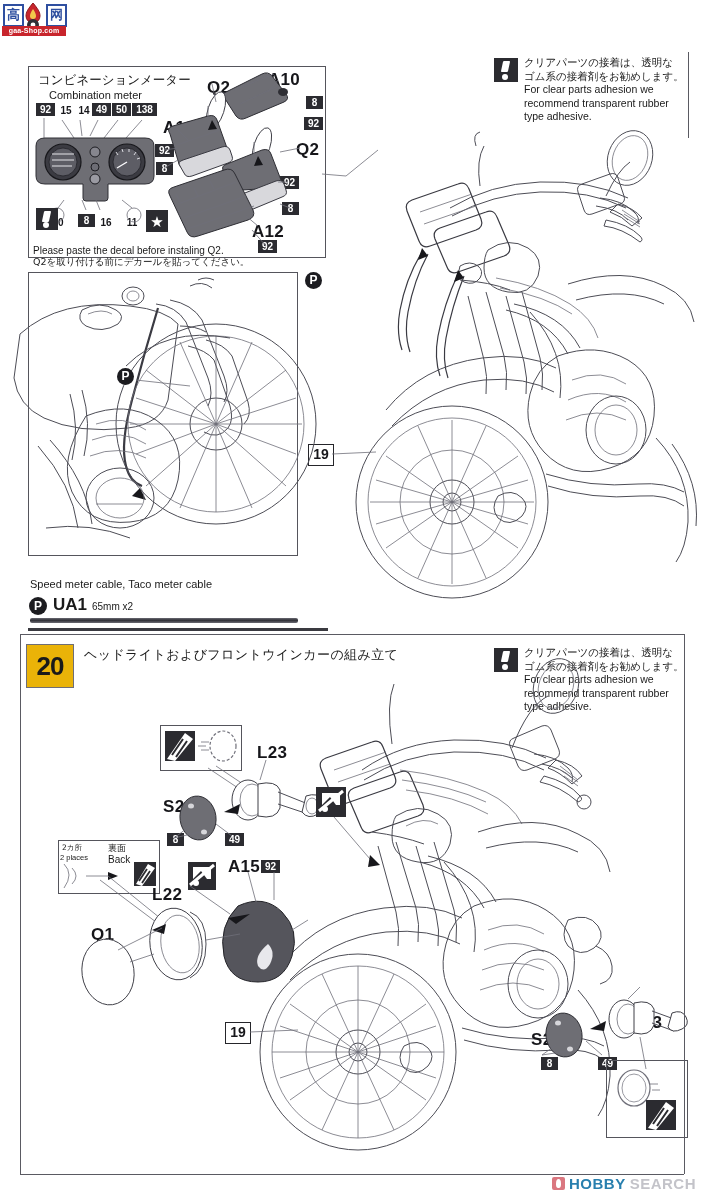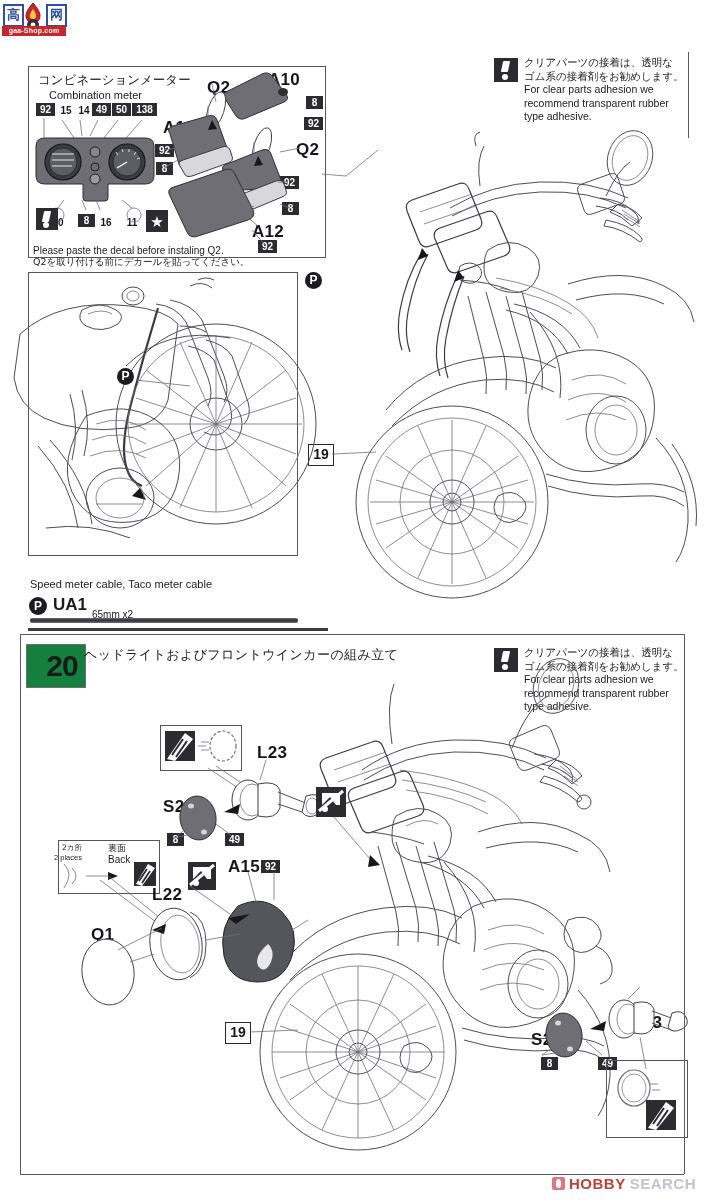--- a/index.html
+++ b/index.html
@@ -23,22 +23,22 @@
   .logo .ch2{left:44px;}
   .logo .flame{position:absolute;left:20px;top:0px;width:22px;height:26px;}
   .logo .gear{position:absolute;left:18px;top:14px;width:26px;height:17px;}
   .logo .sub{position:absolute;left:0px;top:24px;width:64px;height:10px;background:#c8252c;
              color:#fff;font-size:7px;line-height:10px;text-align:center;letter-spacing:.2px;
              font-weight:bold;}
 
   
   .step-title-jp{font-size:13px;letter-spacing:.4px;}
   .step-title-en{font-size:12.5px;letter-spacing:.3px;}
-  .step-num-box{border:1.5px solid #6e6e76;background:#15803d;display:flex;align-items:center;
-                justify-content:center;font-size:30px;font-weight:bold;letter-spacing:-1px;padding-left:12px;}
+  .step-num-box{border:1.5px solid #6e6e76;background:#eab308;display:flex;align-items:center;
+                justify-content:center;font-size:26px;font-weight:bold;letter-spacing:-1px;}
 
   
   .frame{position:absolute;border:1.4px solid #55555c;background:transparent;}
   .frame-thin{position:absolute;border:1px solid #55555c;background:transparent;}
 
   
   .chip{position:absolute;background:#2b2b30;color:#fff;font-weight:bold;
         font-size:10px;line-height:13px;text-align:center;height:13px;min-width:13px;padding:0 1.5px;
         font-family:"Liberation Sans",sans-serif;}
   .chip.plain{position:absolute;background:transparent;color:#16161a;font-weight:bold;font-size:10px;}
@@ -74,21 +74,21 @@
   
   .hr-thick{position:absolute;height:3px;background:#3a3a40;}
   .hr-thin{position:absolute;height:1px;background:#5a5a62;}
   .vr-thin{position:absolute;width:1px;background:#5a5a62;}
 
   
   .hs{position:absolute;right:8px;bottom:8px;display:flex;align-items:center;gap:4px;opacity:.85;}
   .hs .mark{width:13px;height:13px;background:#d4606a;border-radius:2px;position:relative;}
   .hs .mark:after{content:"";position:absolute;left:4px;top:2px;width:5px;height:9px;background:#fff;
                   border-radius:60% 60% 50% 50%;}
-  .hs .t1{color:#b91c1c;font-size:15px;font-weight:bold;letter-spacing:.5px;}
+  .hs .t1{color:#0369a1;font-size:15px;font-weight:bold;letter-spacing:.5px;}
   .hs .t2{color:#b9b9c0;font-size:15px;font-weight:bold;letter-spacing:.5px;}
 
   
   .cable{position:absolute;height:5px;background:linear-gradient(#6b6b73,#2f2f36 45%,#6b6b73);
          border-radius:2px;}
 
   
   svg.art{position:absolute;overflow:visible;}
   svg.art path,svg.art line,svg.art circle,svg.art ellipse,svg.art polyline,svg.art polygon{
     vector-effect:non-scaling-stroke;
@@ -376,21 +376,21 @@
     <path class="ln" d="M40 120 q10 34 2 66 M52 116 q10 34 2 66"></path>
   </svg>
   <div class="pmark" style="left:117px;top:368px;">P</div>
   <svg class="art" style="left:134px;top:374px;width:70px;height:16px;" viewBox="0 0 70 16">
     <path class="lnl" d="M2 6 L56 12"></path>
   </svg>
 
   <div class="abs" style="left:30px;top:578px;font-size:11px;">Speed meter cable, Taco meter cable</div>
   <div class="pmark" style="left:29px;top:597px;width:18px;height:18px;line-height:18px;">P</div>
   <div class="abs" style="left:53px;top:595px;font-size:17px;font-weight:bold;">UA1</div>
-  <div class="abs" style="left:92px;top:601px;font-size:10px;margin-top:8px;">65mm x2</div>
+  <div class="abs" style="left:92px;top:601px;font-size:10px;">65mm x2</div>
   <div class="cable" style="left:30px;top:618px;width:268px;"></div>
 
   <div class="hr-thick" style="left:28px;top:628px;width:300px;"></div>
   <div class="hr-thin" style="left:20px;top:634px;width:664px;"></div>
   <div class="vr-thin" style="left:20px;top:634px;height:540px;"></div>
 
   <div class="step-num-box abs" style="left:26px;top:644px;width:46px;height:42px;">20</div>
   <div class="abs" style="left:84px;top:646px;width:420px;">
     <div class="step-title-jp jp">ヘッドライトおよびフロントウインカーの組み立て</div>
   </div>
@@ -529,21 +529,21 @@
       <circle cx="9" cy="22" r="3" fill="#ffffff"></circle>
     </svg>
   </div>
   <svg class="art" style="left:330px;top:815px;width:70px;height:60px;" viewBox="0 0 70 60">
     <path class="lnl" d="M4 2 L40 44"></path>
     <path class="arrow" d="M40 40 l10 10 l-12 2 z"></path>
   </svg>
 
   <div class="frame-thin" style="left:58px;top:840px;width:100px;height:52px;"></div>
   <div class="abs jp" style="left:62px;top:843px;font-size:7.5px;">2カ所</div>
-  <div class="abs" style="left:54px;top:853px;font-size:7.5px;">2 places</div>
+  <div class="abs" style="left:60px;top:853px;font-size:7.5px;">2 places</div>
   <div class="abs jp" style="left:108px;top:842px;font-size:9px;">裏面</div>
   <div class="abs" style="left:108px;top:854px;font-size:10px;">Back</div>
   <div class="sqicon" style="left:134px;top:862px;width:22px;height:24px;">
     <svg class="art" style="left:0;top:0;width:22px;height:24px;" viewBox="0 0 22 24">
       <path d="M2 22 L14 2 L21 6 L8 24 Z" fill="#ffffff"></path>
       <path d="M5 19 L13 7 M8 21 L16 9" stroke="#2b2b30" stroke-width="1.8"></path>
     </svg>
   </div>
   <svg class="art" style="left:62px;top:862px;width:72px;height:28px;" viewBox="0 0 72 28">
     <path class="lnl" d="M2 2 q10 10 0 24"></path>

